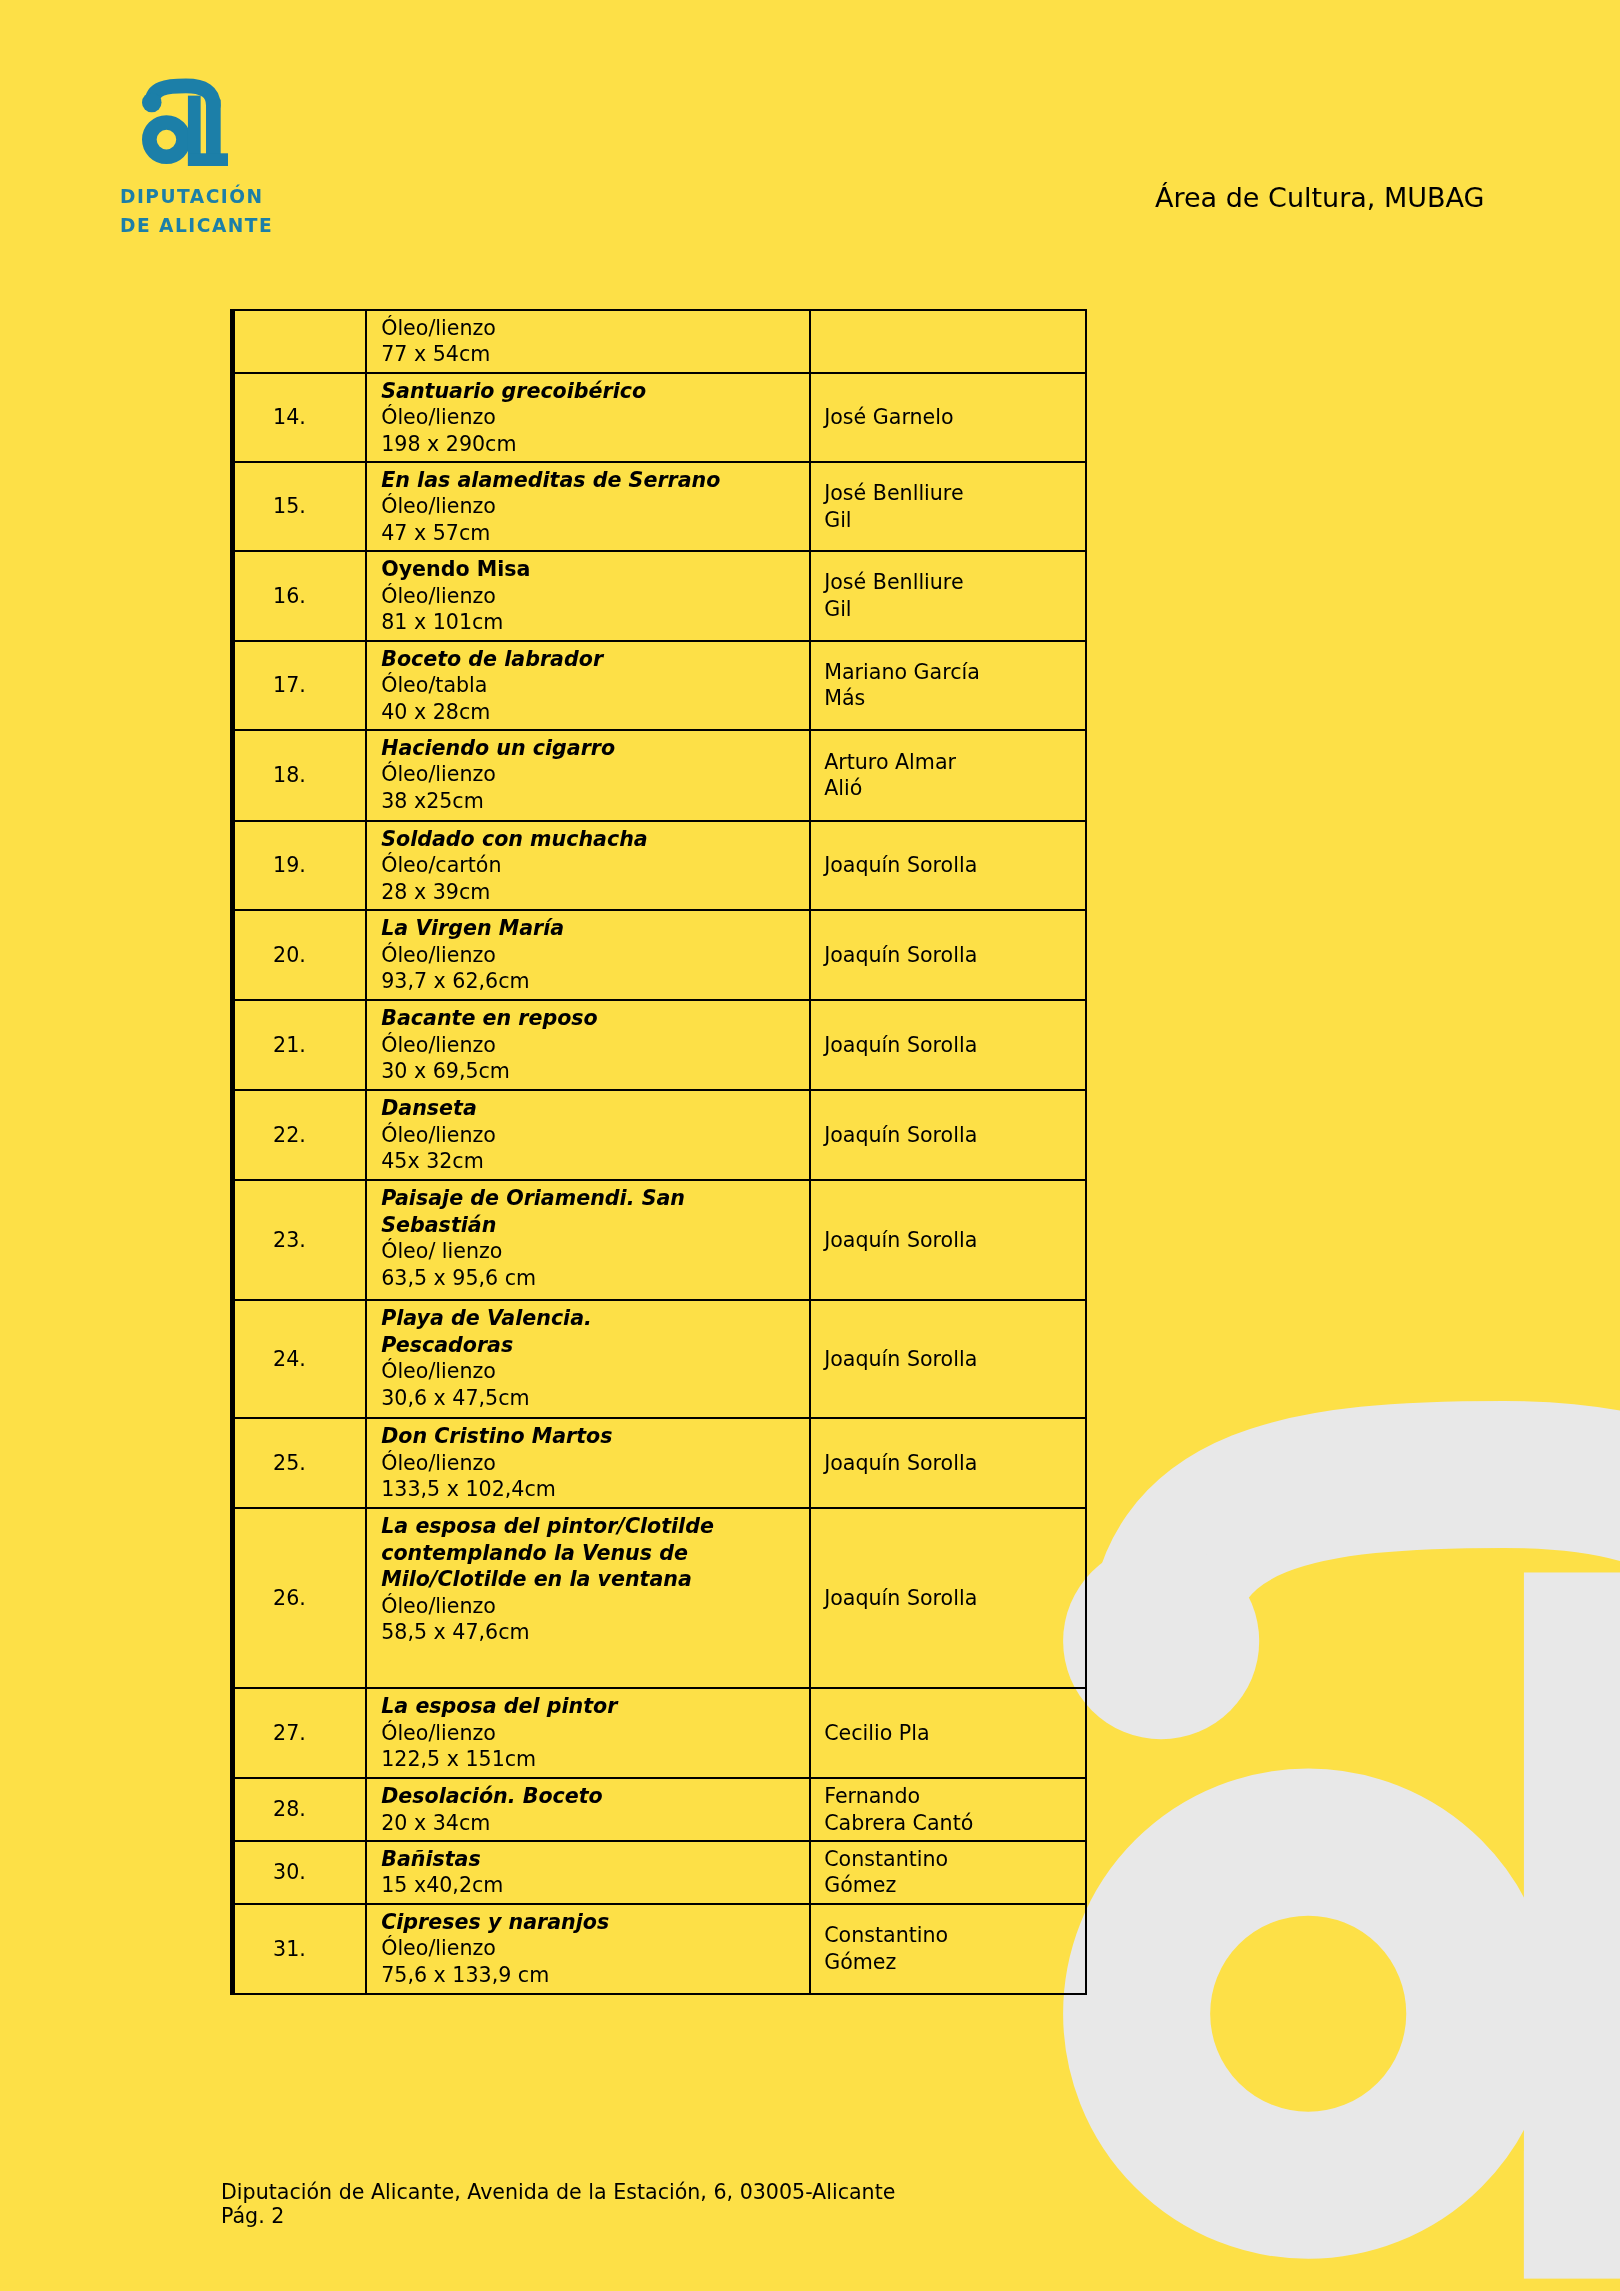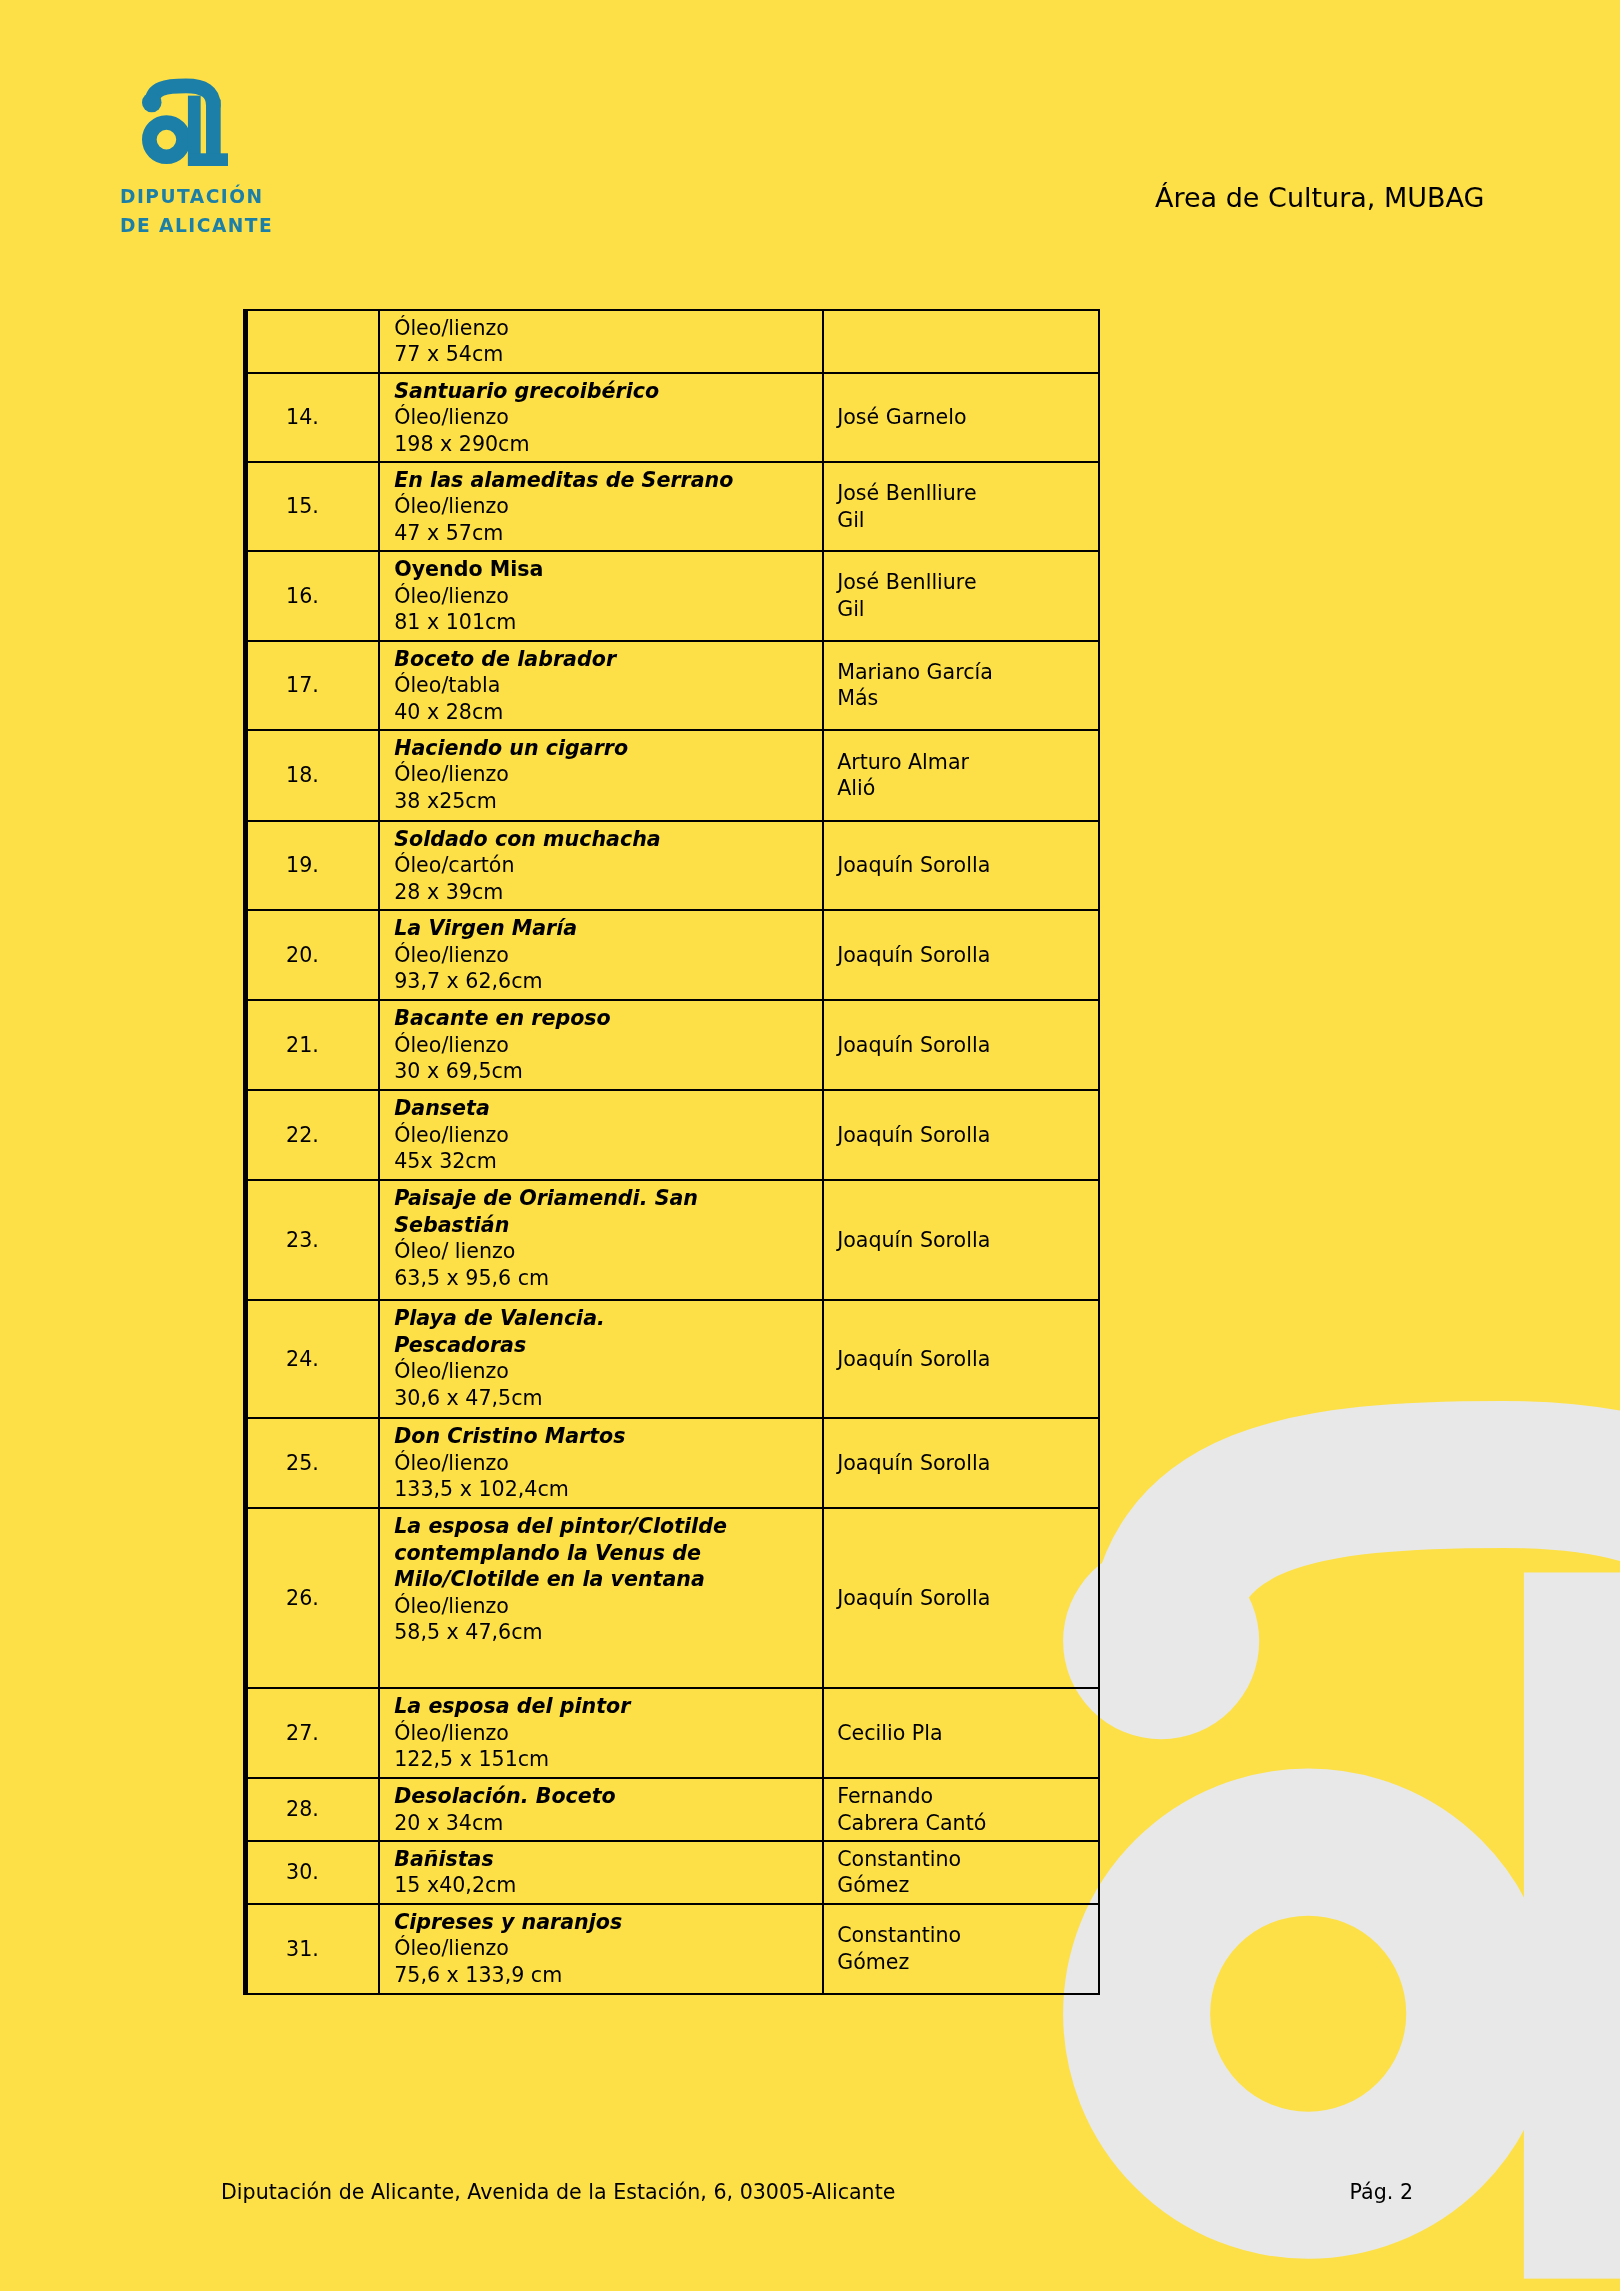--- a/index.html
+++ b/index.html
@@ -49,21 +49,21 @@
   table.inv {
     position: absolute;
     left: 230px; top: 309px;
     z-index: 1;
     border-collapse: collapse;
     table-layout: fixed;
     width: 854px;
     font-size: 20.6px;
     line-height: 26.5px;
   }
-  table.inv { border: 2px solid #000; border-left-width: 5.9px; border-top-width: 2.9px; border-bottom-width: 2.9px; margin-left: 13px; }
+  table.inv { border: 2px solid #000; border-left-width: 5.9px; border-top-width: 2.9px; border-bottom-width: 2.9px; }
   table.inv td { border: 2px solid #000; background: transparent; overflow: hidden; }
   td.num-cell {
     text-align: center;
     vertical-align: middle;
     padding: 2px 22.5px 2px 2px;
   }
   td.work-cell {
     vertical-align: top;
     padding: 3.9px 7.8px 3.9px 14.7px;
   }
@@ -76,20 +76,21 @@
   .work-title.italic { font-style: italic; }
   
   .footer {
     position: absolute;
     left: 221px; top: 2180px;
     width: 1192px;
     z-index: 1;
     display: flex;
     justify-content: space-between;
     font-size: 20.6px;
+    flex-direction: column;
   }
 </style>
 </head>
 <body>
 
 <svg width="0" height="0" style="position:absolute">
   <defs>
     <symbol id="glyph-aL" viewBox="0 0 88 92">
 
       <circle cx="25" cy="63" r="17.5" fill="none" stroke="currentColor" stroke-width="15"></circle>

